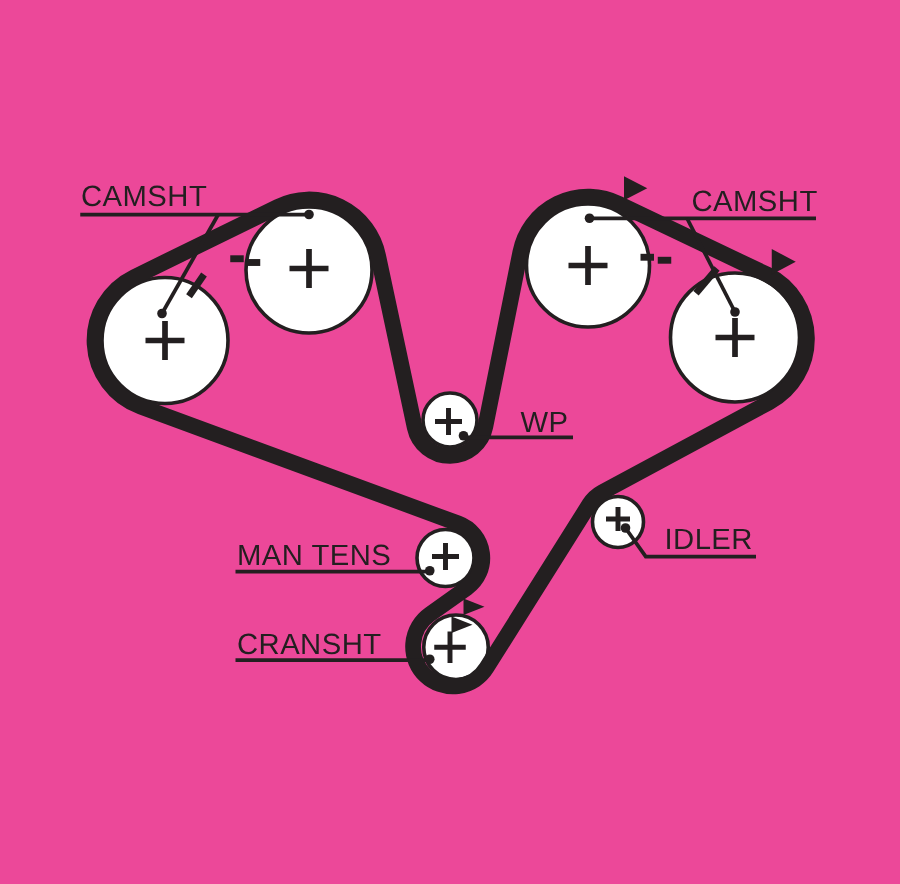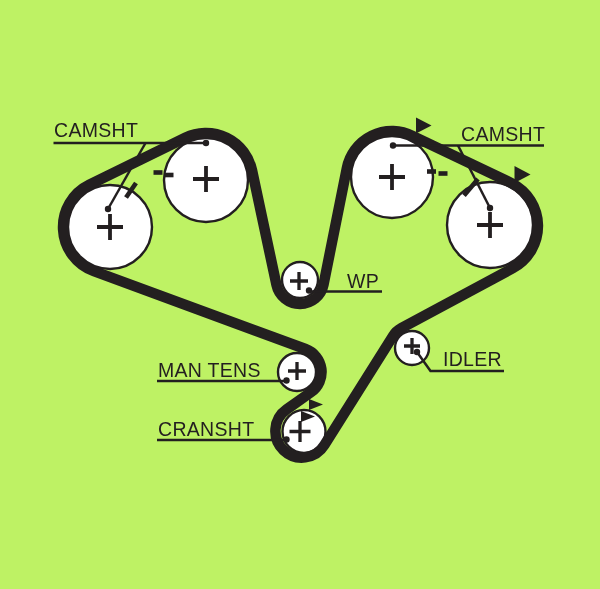--- a/index.html
+++ b/index.html
@@ -4,21 +4,21 @@
 <style>
   html, body {
     margin: 0;
     padding: 0;
     background: #ffffff;
   }
   .stage {
     position: relative;
     width: 600px;
     height: 589px;
-    background: #bef264;
+    background: #ec4899;
     overflow: hidden;
   }
   svg text {
     font-family: "Liberation Sans", sans-serif;
     font-size: 19.5px;
     letter-spacing: 0.3px;
     fill: #231f20;
   }
   .pulley {
     fill: #ffffff;

